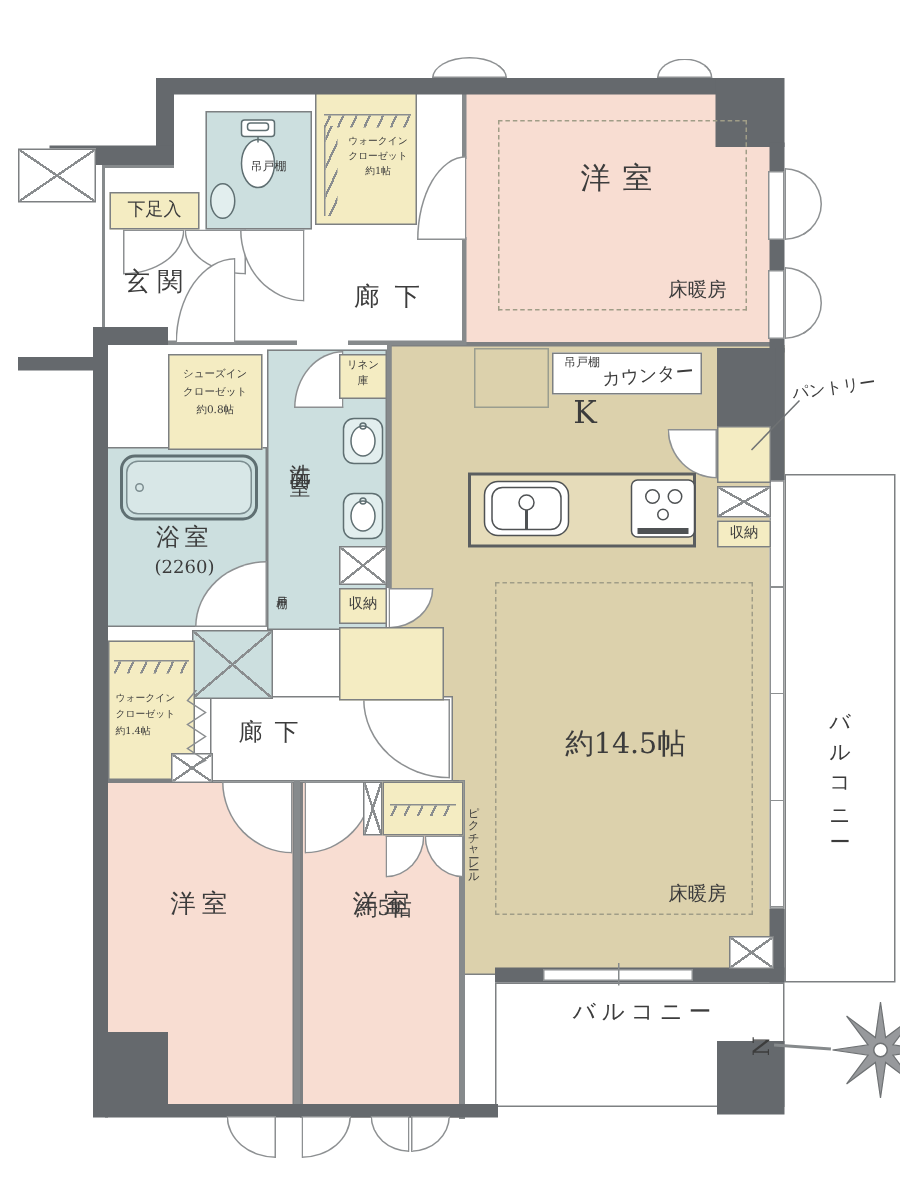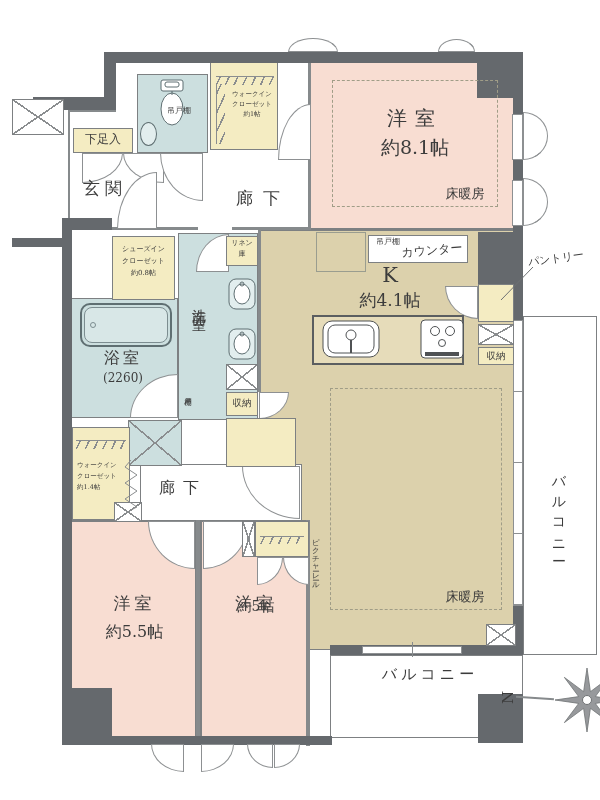--- a/index.html
+++ b/index.html
@@ -162,21 +162,20 @@
   <svg class="abs" style="left:495px;top:264px" width="42" height="40" viewBox="0 0 42 40">
     <line x1="38" y1="3" x2="6" y2="36" stroke="#6f7274" stroke-width="1"></line>
   </svg>
   <svg class="abs" style="left:552px;top:665px" width="70" height="70" viewBox="0 0 70 70">
     <polygon points="35,3 38.4,26.7 57.6,12.4 43.3,31.6 67,35 43.3,38.4 57.6,57.6 38.4,43.3 35,67 31.6,43.3 12.4,57.6 26.7,38.4 3,35 26.7,31.6 12.4,12.4 31.6,26.7" fill="#97999c" stroke="#6f7274" stroke-width="0.8"></polygon>
     <circle cx="35" cy="35" r="4.5" fill="#fff" stroke="#6f7274"></circle>
   </svg>
   <div class="tline" style="left:516px;top:697px;width:38px;height:1.5px;transform:rotate(4deg)"></div>
 
   <div class="lbl" style="left:330px;top:106px;width:170px;font-size:20px;letter-spacing:8px">洋室</div>
-  <div class="lbl" style="left:330px;top:136px;width:170px;font-size:19px">約8.1帖</div>
   <div class="lbl" style="left:425px;top:186px;width:80px;font-size:13px">床暖房</div>
 
   <div class="lbl" style="left:70px;top:178px;width:70px;font-size:17px;letter-spacing:5px">玄関</div>
   <div class="lbl" style="left:73px;top:132px;width:60px;font-size:12px">下足入</div>
   <div class="lbl" style="left:218px;top:188px;width:90px;font-size:17px;letter-spacing:10px">廊下</div>
   <div class="lbl" style="left:156px;top:106px;width:46px;font-size:8px">吊戸棚</div>
 
   <div class="lbl" style="left:228px;top:90px;width:48px;font-size:6.5px;line-height:1.5">
     <span>ウォークイン</span><br>
     <span>クローゼット</span><br>
@@ -197,31 +196,30 @@
   <div class="lbl" style="left:226px;top:397px;width:32px;font-size:9.5px">収納</div>
   <div class="lbl v" style="left:183px;top:392px;font-size:7.5px">吊戸棚</div>
   <div class="lbl" style="left:74px;top:460px;width:54px;font-size:6.5px;line-height:1.7;text-align:left;padding-left:3px">
     <span>ウォークイン</span><br>
     <span>クローゼット</span><br>
     <span>約1.4帖</span>
   </div>
   <div class="lbl" style="left:148px;top:478px;width:70px;font-size:16px;letter-spacing:8px">廊下</div>
 
   <div class="lbl" style="left:355px;top:262px;width:70px;font-size:21px">K</div>
-  <div class="lbl" style="left:340px;top:290px;width:100px;font-size:17px">約4.1帖</div>
   <div class="lbl" style="left:371px;top:237px;width:34px;font-size:8px">吊戸棚</div>
   <div class="lbl" style="left:400px;top:243px;width:64px;font-size:12px;transform:rotate(-5deg)">カウンター</div>
   <div class="lbl" style="left:518px;top:252px;width:76px;font-size:11px;transform:rotate(-8deg)">パントリー</div>
   <div class="lbl" style="left:478px;top:350px;width:36px;font-size:9.5px">収納</div>
 
+  <div class="lbl" style="left:342px;top:485px;width:150px;font-size:19px">約14.5帖</div>
   <div class="lbl" style="left:425px;top:589px;width:80px;font-size:13px">床暖房</div>
   <div class="lbl v" style="left:311px;top:533px;font-size:7.5px">ピクチャーレール</div>
 
   <div class="lbl" style="left:92px;top:593px;width:85px;font-size:17px;letter-spacing:4px">洋室</div>
-  <div class="lbl" style="left:83px;top:622px;width:103px;font-size:16px">約5.5帖</div>
   <div class="lbl" style="left:222px;top:593px;width:68px;font-size:17px;letter-spacing:4px">洋室</div>
   <div class="lbl" style="left:217px;top:598px;width:78px;font-size:14px">約5帖</div>
 
   <div class="lbl v" style="left:550px;top:465px;font-size:14px;letter-spacing:6px">バルコニー</div>
   <div class="lbl" style="left:355px;top:665px;width:150px;font-size:15px;letter-spacing:4px">バルコニー</div>
   <div class="lbl" style="left:498px;top:688px;width:20px;font-size:15px;transform:rotate(-90deg)">N</div>
 
 </div>
 
 </body></html>

